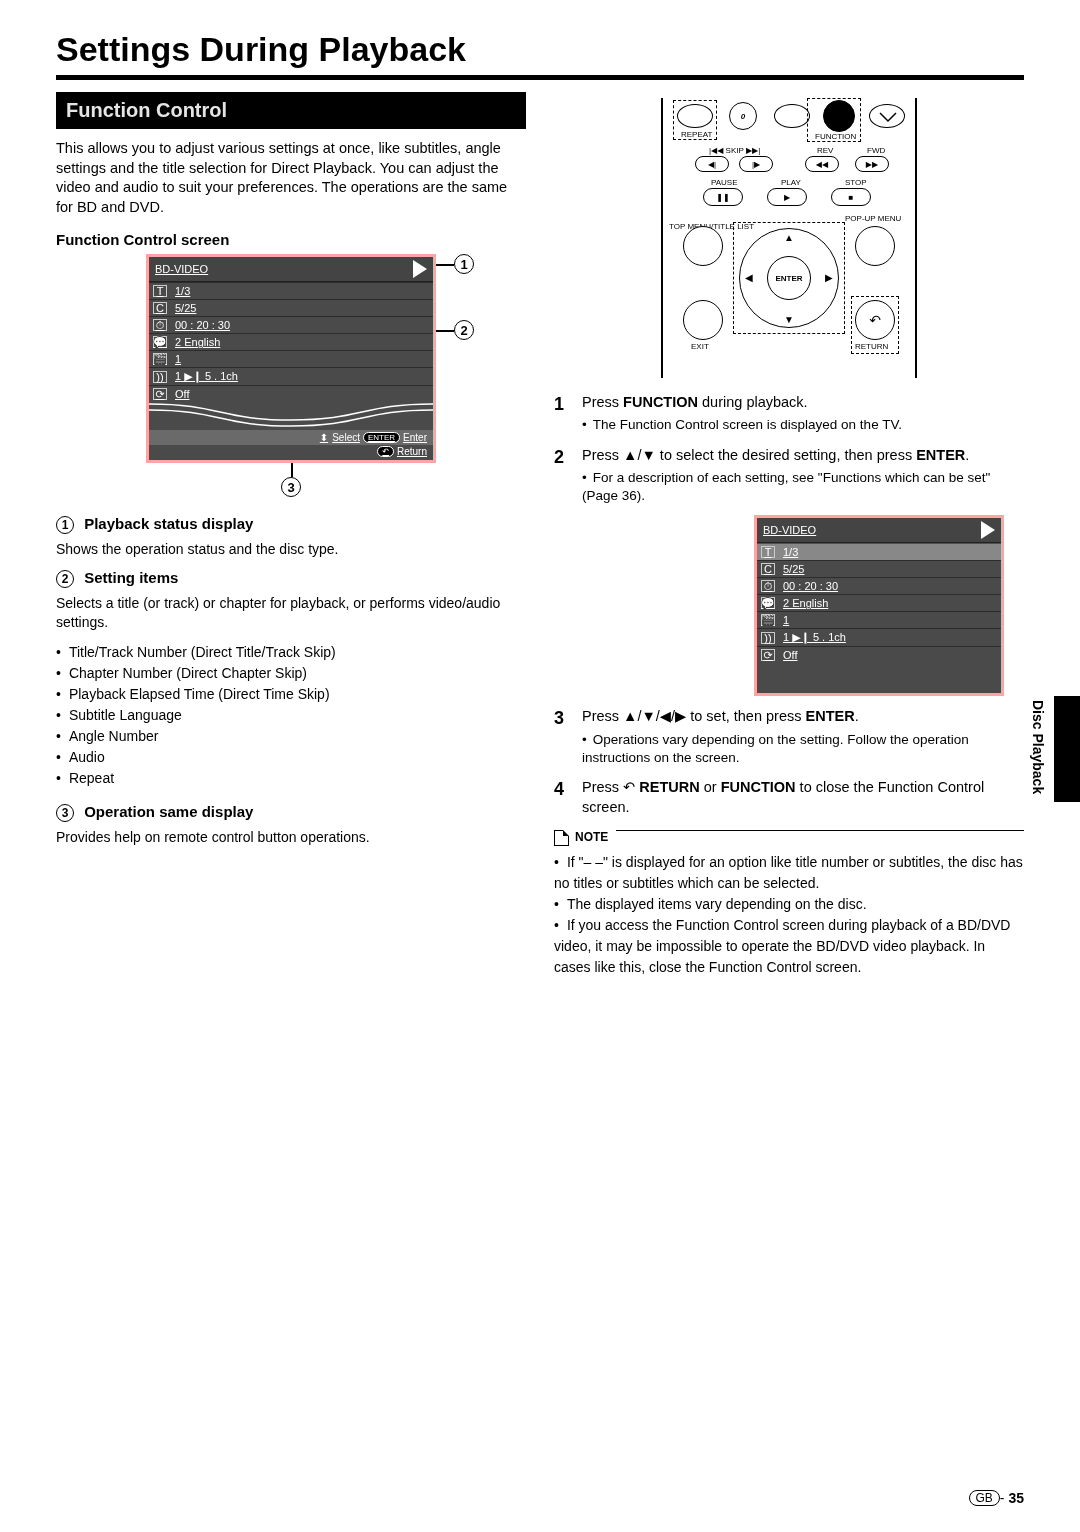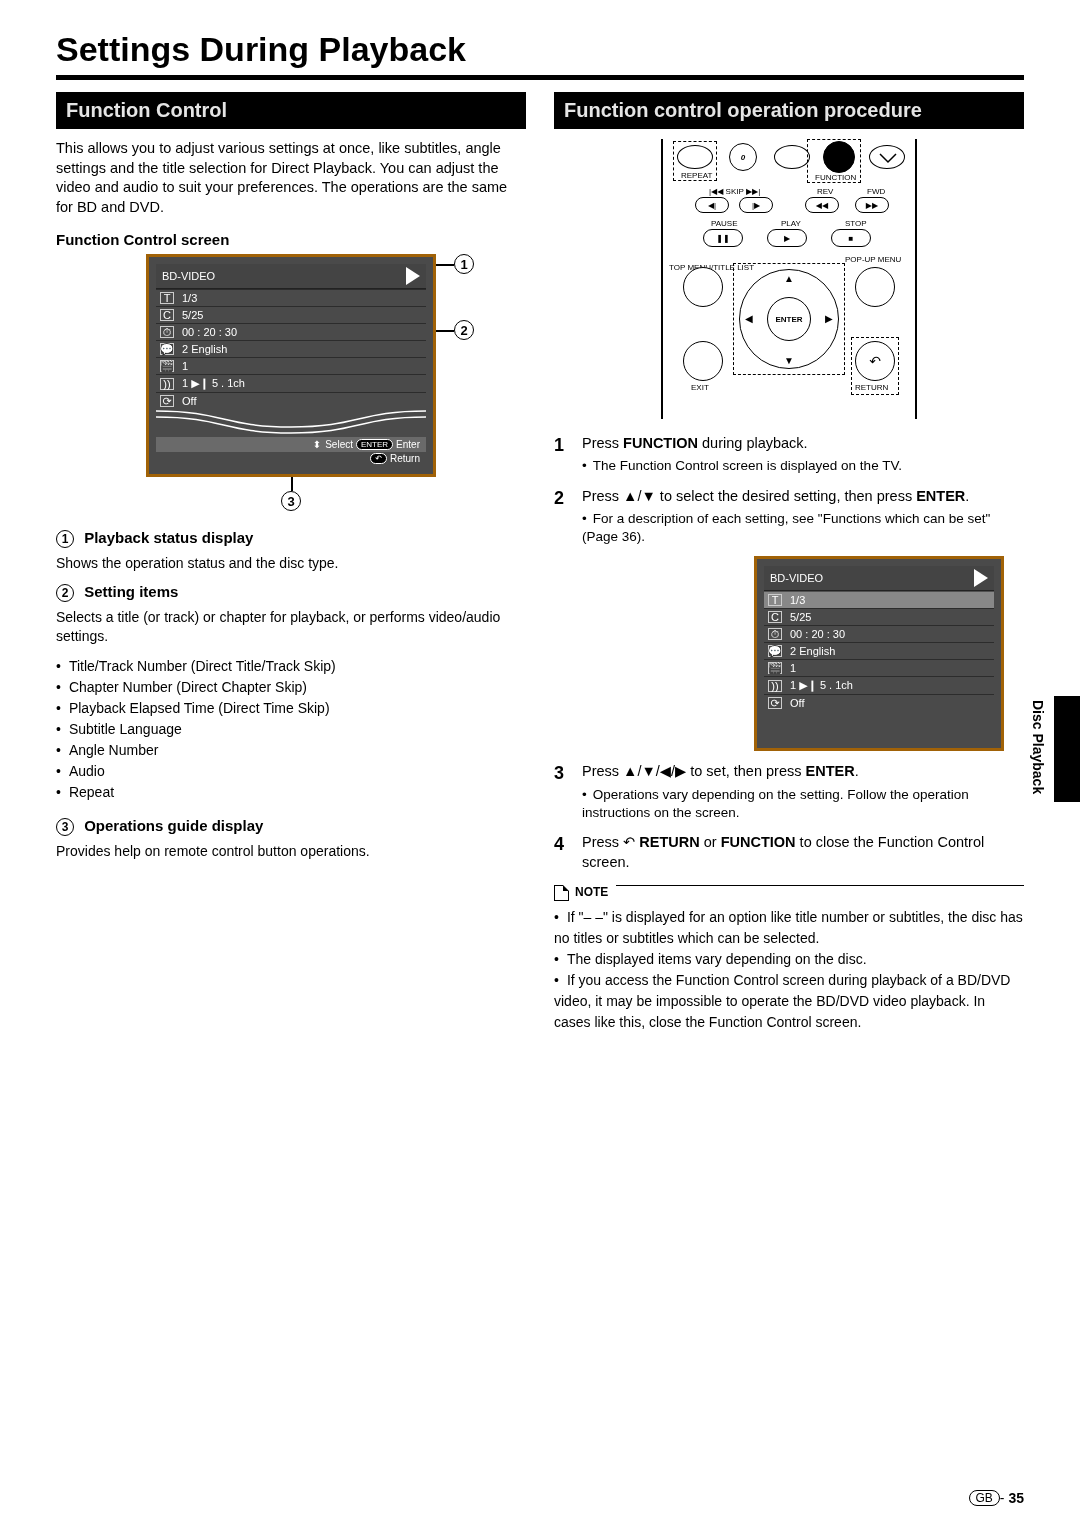--- a/index.html
+++ b/index.html
@@ -54,24 +54,25 @@
   ul.bullets li { font-size: 14px; line-height: 1.5; }
 
   
   .osd-wrap { display:flex; justify-content:center; margin: 4px 0 10px 0; }
   .osd-box {
     position: relative;
     width: 290px;
   }
   .osd {
     background: #4a4a4a;
-    border: 3px solid #a16207;
-    padding: 7px;
+    border: 3px solid #fca5a5;
+    padding: 0;
     font-size: 11px;
     color: #fff;
+    text-decoration: underline;
   }
   .osd .hdr {
     display:flex; justify-content:space-between; align-items:center;
     background:#444; padding:3px 6px;
     border-bottom:1px solid #222;
   }
   .osd .hdr .play-icon {
     width:0;height:0;border-left:14px solid #fff;border-top:9px solid transparent;border-bottom:9px solid transparent;
   }
   .osd .row {
@@ -269,27 +270,26 @@
       <li>Chapter Number (Direct Chapter Skip)</li>
       <li>Playback Elapsed Time (Direct Time Skip)</li>
       <li>Subtitle Language</li>
       <li>Angle Number</li>
       <li>Audio</li>
       <li>Repeat</li>
     </ul>
 
     <div class="subhead">
       <span class="circled">3</span>
-      <span>Operations guide display</span>
+      <span>Operation same display</span>
     </div>
     <p class="desc">Provides help on remote control button operations.</p>
   </div>
 
   <div class="col">
-    <div class="section-heading">Function control operation procedure</div>
 
     <div class="remote-wrap">
       <div class="remote">
 
         <div class="vline" style="left:22px; top:0; height:280px;"></div>
         <div class="vline" style="right:22px; top:0; height:280px;"></div>
 
         <div class="oval" style="left:38px; top:6px; width:36px; height:24px;"></div>
         <div class="circ" style="left:90px; top:4px; width:28px; height:28px;">
             <i style="font-style:italic;font-weight:bold;">0</i>

